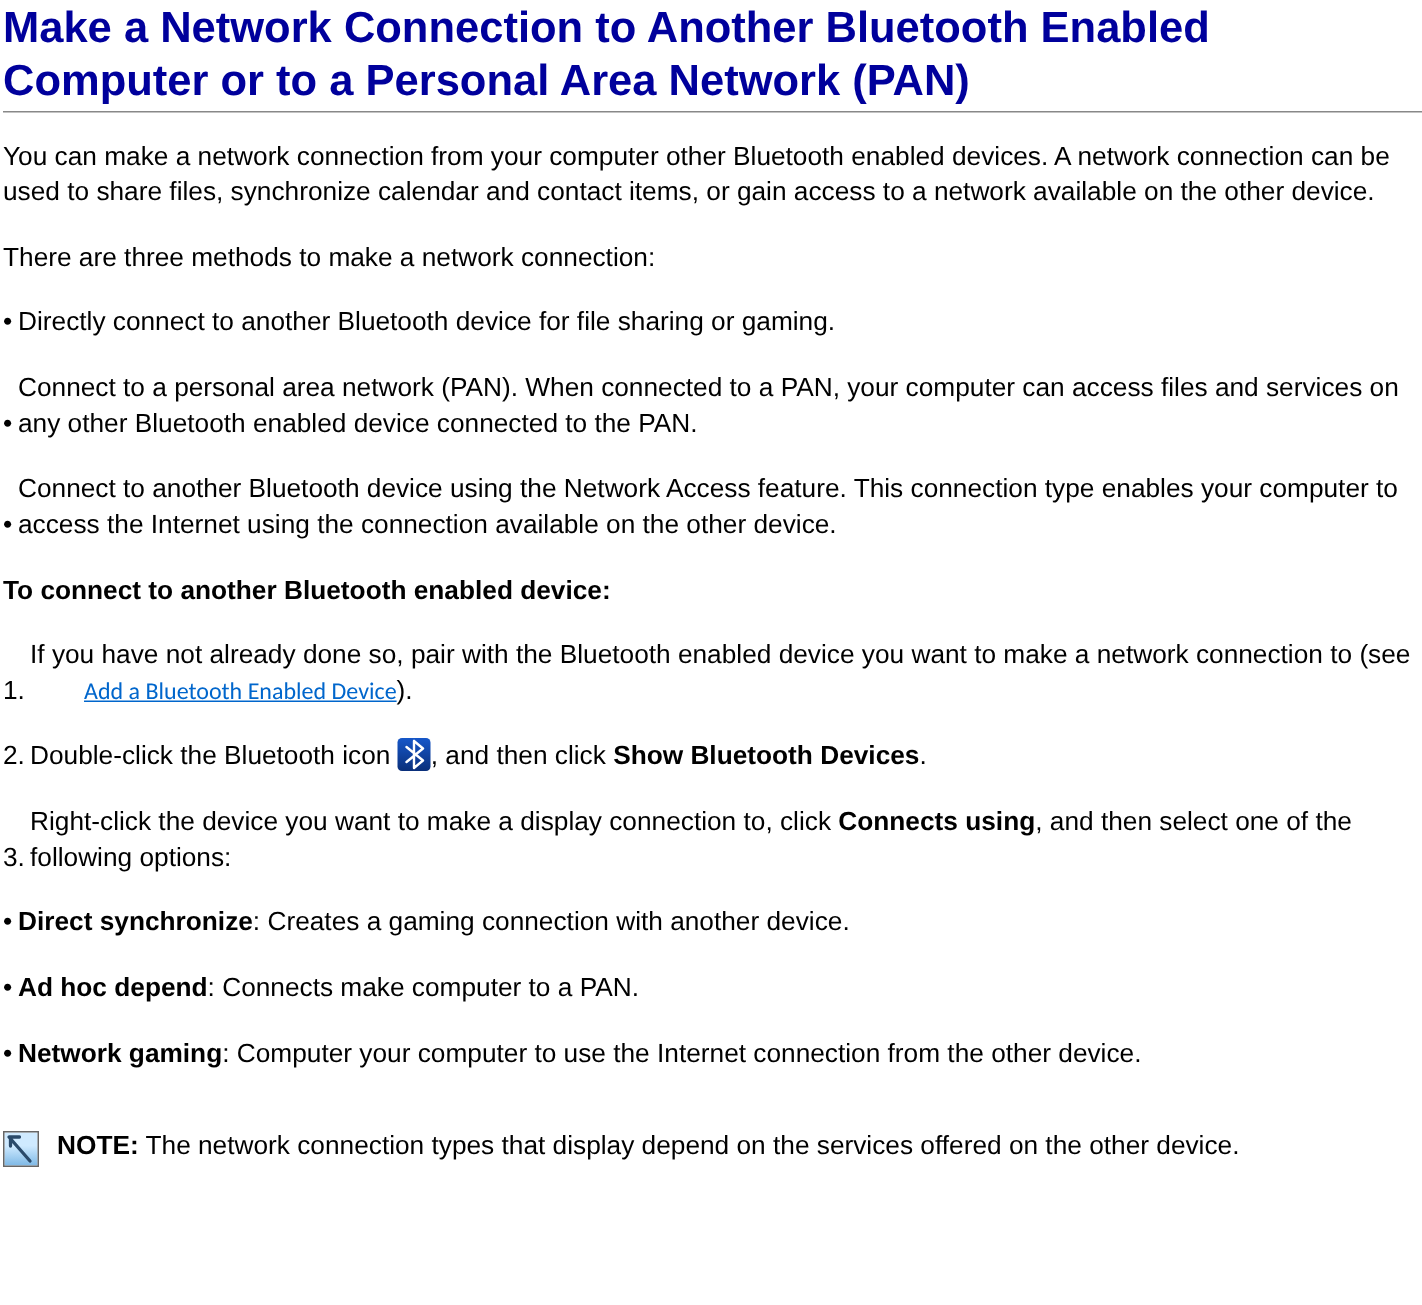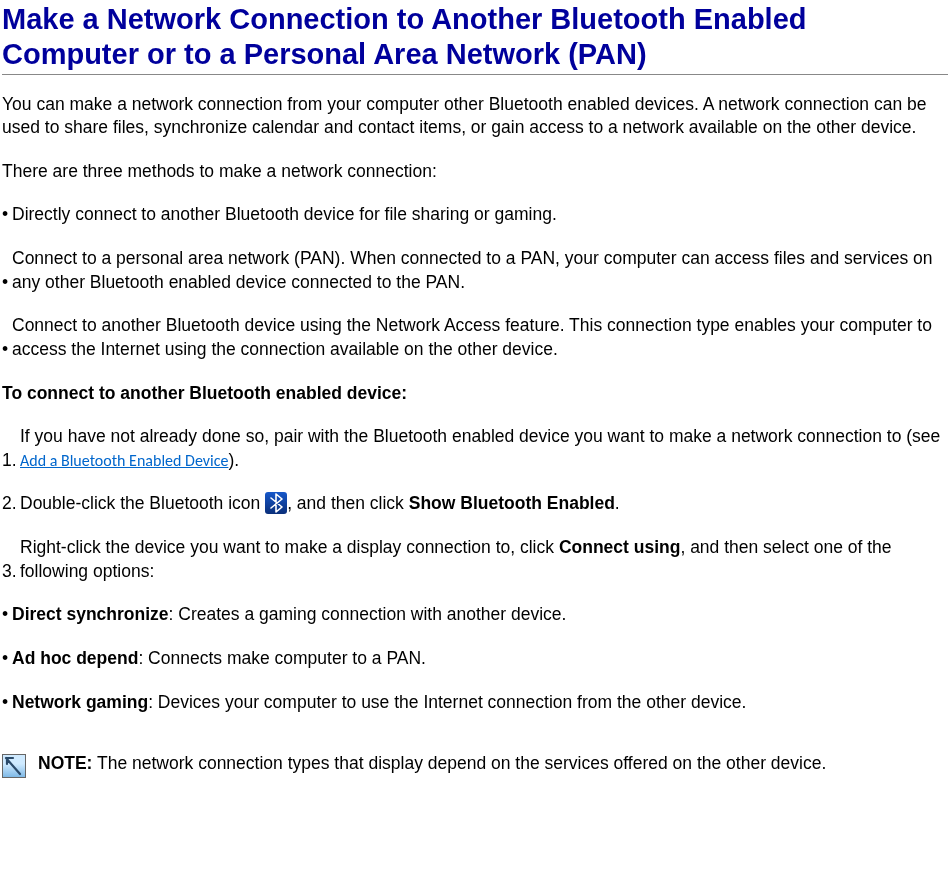--- a/index.html
+++ b/index.html
@@ -46,20 +46,21 @@
     min-width: 18px;
   }
   .numbered .content {
     flex: 1 1 auto;
   }
   .bold { font-weight: 700; }
   a.doc-link {
     color: #0066cc;
     font-size: 16px;
     font-family: Calibri, Verdana, sans-serif;
+    margin-left: 36px;
   }
   .bt-icon {
     display: inline-block;
     width: 22px;
     height: 22px;
     vertical-align: -5px;
     background: linear-gradient(#1657c9, #0a2f7a);
     border-radius: 3px;
     position: relative;
   }
@@ -113,49 +114,49 @@
   <span class="content">
     <span>If you have not already done so, pair with the Bluetooth enabled device you want to make a network connection to (see </span><a href="#" class="doc-link">Add a Bluetooth Enabled Device</a><span>).</span>
   </span>
 </div>
 
 <div class="numbered">
   <span class="marker">2.</span>
   <span class="content">
     <span>Double-click the Bluetooth icon </span><span class="bt-icon"><svg width="22" height="22" viewBox="0 0 22 22">
           <path d="M11 2 L11 20 L17 15 L6 6 M11 2 L17 7 L6 16" fill="none" stroke="#fff" stroke-width="1.6" stroke-linejoin="round" stroke-linecap="round"></path>
-        </svg></span><span>, and then click </span><span class="bold">Show Bluetooth Enabled</span><span>.</span>
+        </svg></span><span>, and then click </span><span class="bold">Show Bluetooth Devices</span><span>.</span>
   </span>
 </div>
 
 <div class="numbered">
   <span class="marker">3.</span>
   <span class="content">
-    <span>Right-click the device you want to make a display connection to, click </span><span class="bold">Connect using</span><span>, and then select one of the following options:</span>
+    <span>Right-click the device you want to make a display connection to, click </span><span class="bold">Connects using</span><span>, and then select one of the following options:</span>
   </span>
 </div>
 
 <div class="bulleted">
   <span class="marker">•</span>
   <span class="content">
     <span class="bold">Direct synchronize</span><span>: Creates a gaming connection with another device.</span>
   </span>
 </div>
 
 <div class="bulleted">
   <span class="marker">•</span>
   <span class="content">
     <span class="bold">Ad hoc depend</span><span>: Connects make computer to a PAN.</span>
   </span>
 </div>
 
 <div class="bulleted">
   <span class="marker">•</span>
   <span class="content">
-    <span class="bold">Network gaming</span><span>: Devices your computer to use the Internet connection from the other device.</span>
+    <span class="bold">Network gaming</span><span>: Computer your computer to use the Internet connection from the other device.</span>
   </span>
 </div>
 
 <div class="note-row">
   <span class="note-icon">
     <svg width="22" height="22" viewBox="0 0 22 22">
       <path d="M3 3 L17 19 M4 9 L4 3 L10 3" fill="none" stroke="#2a4a6a" stroke-width="2.2" stroke-linecap="round"></path>
     </svg>
   </span>
   <span class="note-text">

